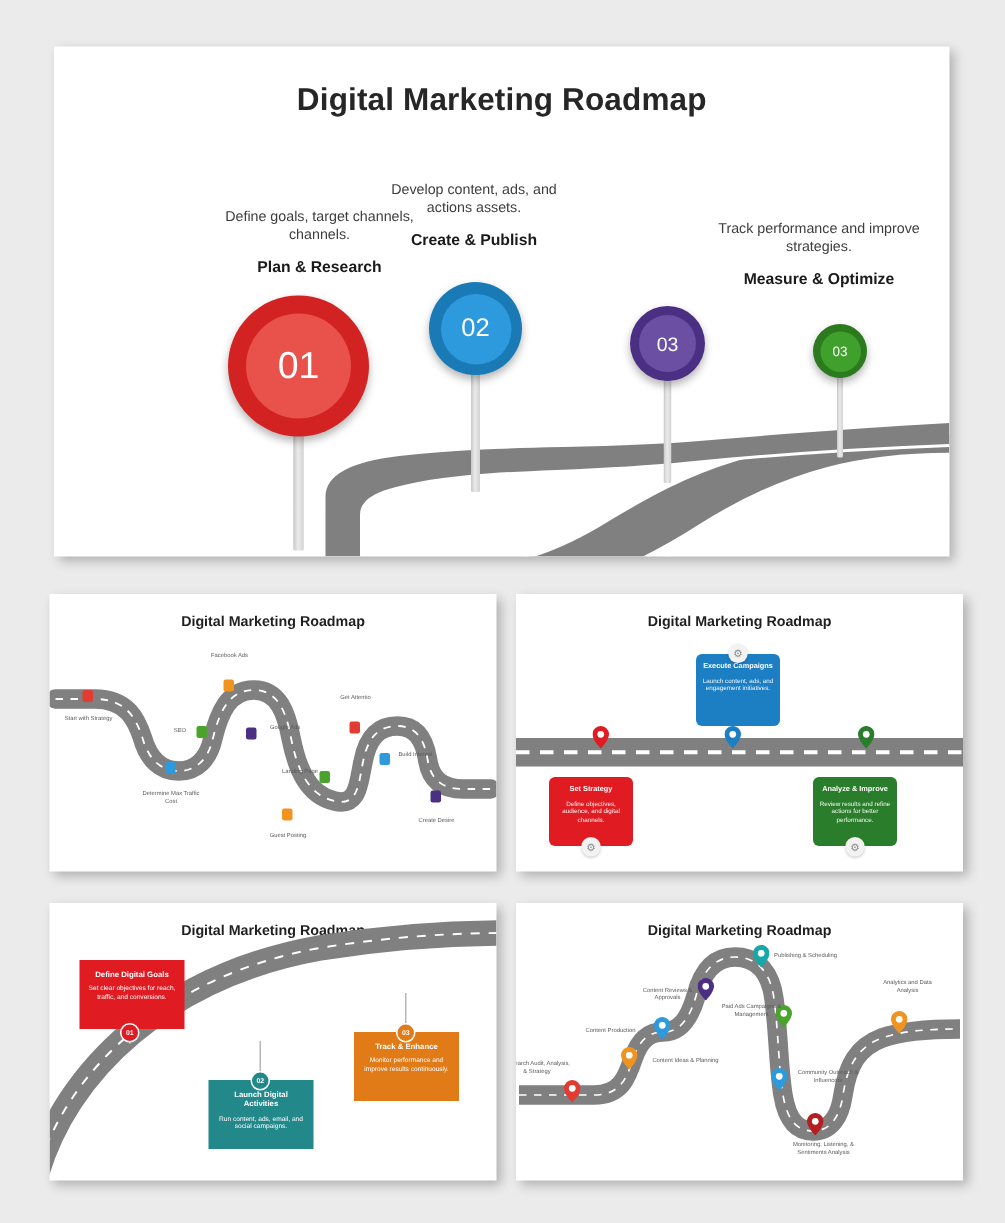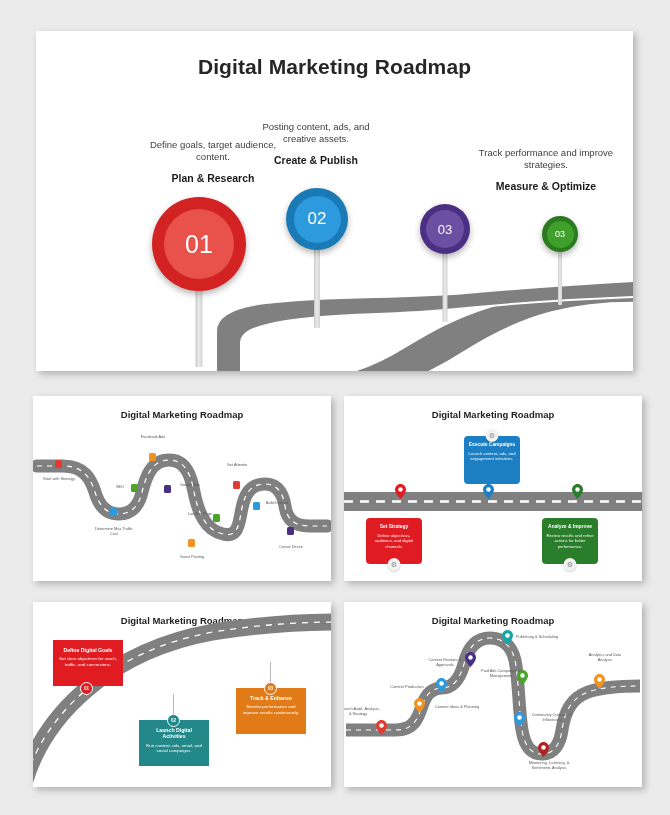--- a/index.html
+++ b/index.html
@@ -97,25 +97,25 @@
     <path d="M597 300 C 500 300 450 316 400 345" fill="none" stroke="#ffffff" stroke-width="2.2"></path>
     <path d="M597 283 C 520 283 468 297 415 330 C 362 362 318 380 250 380" fill="none" stroke="#a8a8a8" stroke-width="0" opacity="0"></path>
   </svg>
   <svg class="road-svg" width="597" height="340" viewBox="0 0 597 340">
     <path d="M180 340 L180 300 C 180 286 196 276 230 272 C 300 264 360 268 430 262 C 500 256 560 252 597 250 L597 266 C 545 268 480 272 420 278 C 350 285 300 282 250 290 C 215 296 205 302 205 312 L205 340 Z" fill="#808080"></path>
     <path d="M180 340 L180 300 C 180 286 196 276 230 272 C 300 264 360 268 430 262 C 500 256 560 252 597 250" fill="none" stroke="#fff" stroke-width="2"></path>
     <path d="M205 340 L205 312 C 205 302 215 296 250 290 C 300 282 350 285 420 278 C 480 272 545 268 597 266" fill="none" stroke="#fff" stroke-width="2"></path>
   </svg>
 
   <div class="txtblk" style="left:112px; top:108px; width:130px;">
-    <div class="desc">Define goals, target audience, content.</div>
+    <div class="desc">Define goals, target channels, channels.</div>
     <div class="hd">Plan &amp; Research</div>
   </div>
   <div class="txtblk" style="left:212px; top:90px; width:136px;">
-    <div class="desc">Posting content, ads, and creative assets.</div>
+    <div class="desc">Develop content, ads, and actions assets.</div>
     <div class="hd">Create &amp; Publish</div>
   </div>
   <div class="txtblk" style="left:440px; top:116px; width:140px;">
     <div class="desc">Track performance and improve strategies.</div>
     <div class="hd">Measure &amp; Optimize</div>
   </div>
 
   <div class="pin" style="left:113px; top:166px; width:100px; height:170px;">
     <div class="pole" style="top:72px; width:7px; height:98px;"></div>
     <div class="disc" style="left:3px; top:0; width:94px; height:94px; background:#d32222;">

